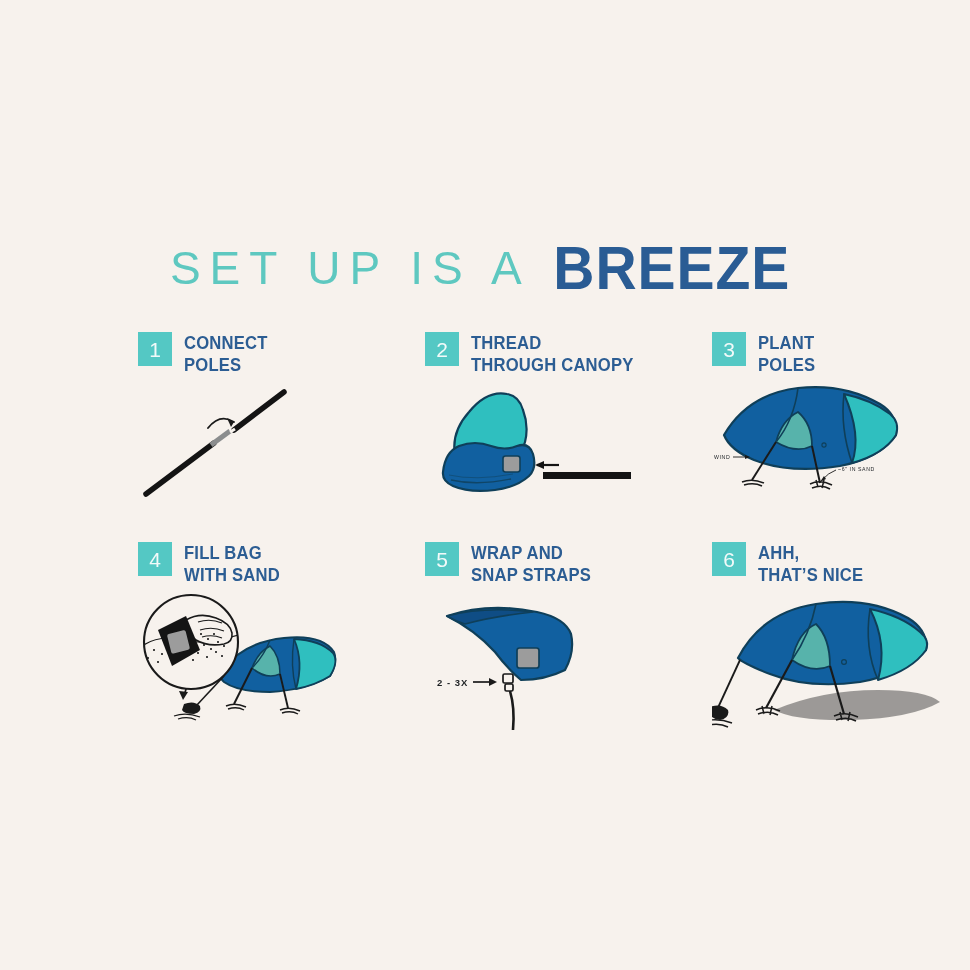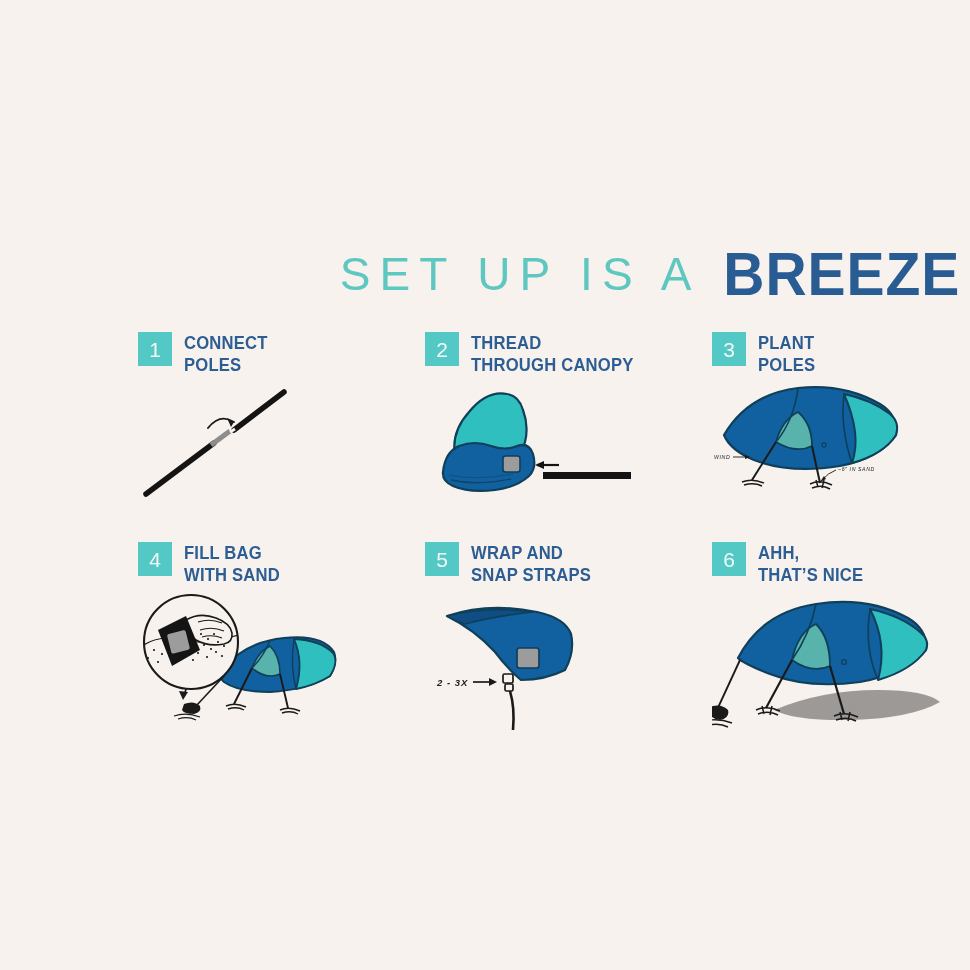--- a/index.html
+++ b/index.html
@@ -6,22 +6,22 @@
   html, body {
     width: 970px; height: 970px;
     background: #f7f2ed;
     font-family: "Liberation Sans", sans-serif;
     overflow: hidden;
   }
   .page { position: relative; width: 970px; height: 970px; background: #f7f2ed; }
 
   
   .title-wrap {
-    position: absolute; top: 238px; left: 0; width: 970px;
-    text-align: right; white-space: nowrap;
+    position: absolute; top: 232px; left: 0; width: 970px;
+    text-align: center; white-space: nowrap;
   }
   .title-light {
     font-family: "Liberation Sans", sans-serif;
     font-size: 46px; font-weight: 400;
     letter-spacing: 9px;
     color: #5ec8c0;
     vertical-align: middle;
   }
   .title-bold {
     font-family: "Liberation Sans Narrow", "Liberation Sans", sans-serif;
@@ -59,21 +59,21 @@
     font-weight: 700;
     font-size: 17.5px;
     line-height: 1.25;
     letter-spacing: 0.2px;
     padding-top: 1px;
     white-space: pre-line;
     transform: scaleX(0.95);
     transform-origin: left top;
   }
 
-  .art { position: absolute; left: 0; top: 48px; font-style: italic; }
+  .art { position: absolute; left: 0; top: 48px; }
 
   .tiny {
     font-family: "Liberation Sans", sans-serif;
     font-size: 5.2px;
     letter-spacing: 0.6px;
     fill: #23272b;
   }
   .small-note {
     font-family: "Liberation Sans", sans-serif;
     font-size: 9.5px;

